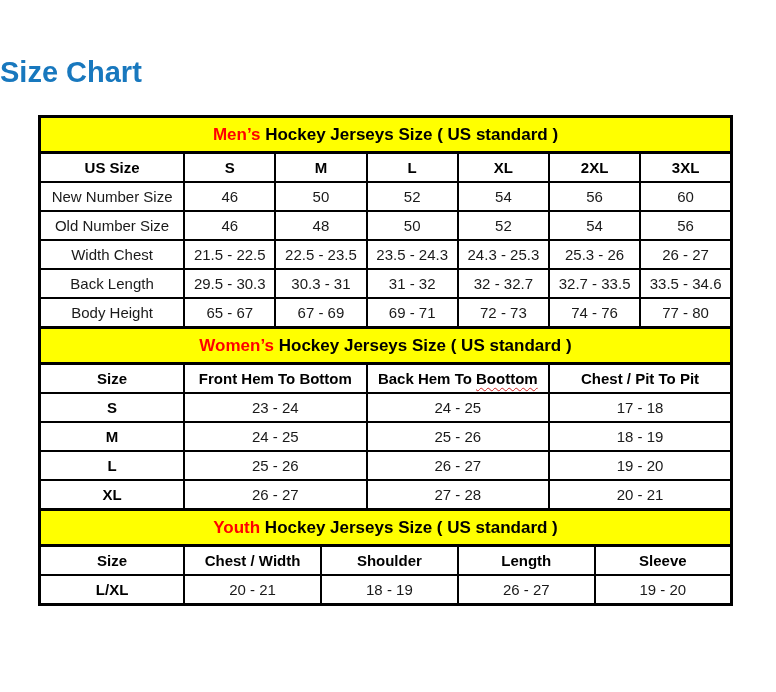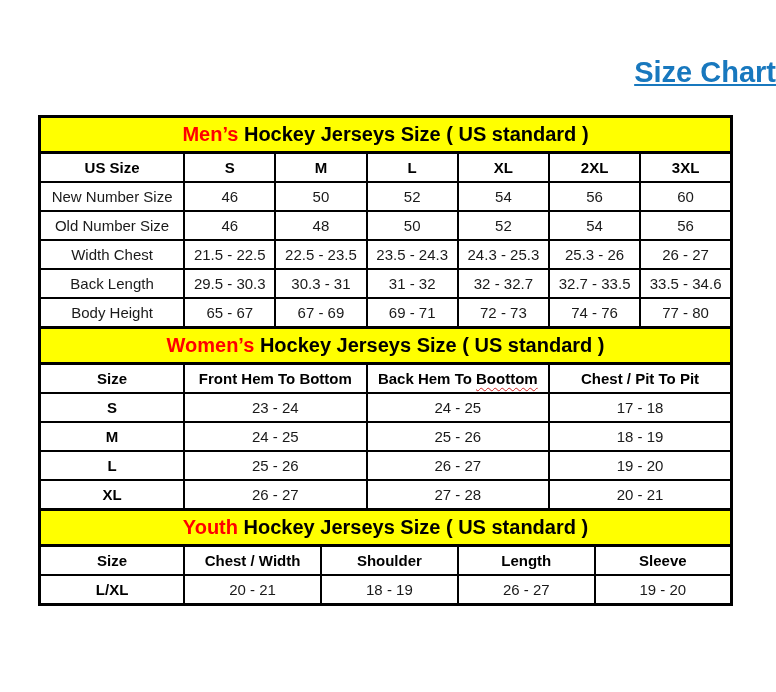--- a/index.html
+++ b/index.html
@@ -1,24 +1,24 @@
 <!DOCTYPE html>
 <html><head>
 <meta charset="utf-8">
 <style>
   html,body{margin:0;padding:0;background:#ffffff;}
   body{width:776px;height:692px;font-family:"Liberation Sans",sans-serif;overflow:hidden;}
-  .title{color:#1878BE;font-size:29px;font-weight:bold;text-align:right;margin:56px 0 26px 0;letter-spacing:0px;text-decoration:underline;}
+  .title{color:#1878BE;font-size:29px;font-weight:bold;text-align:left;margin:56px 0 26px 0;letter-spacing:0px;}
   .chart{width:695px;margin-left:38px;}
   table{border-collapse:collapse;width:695px;table-layout:fixed;border:3px solid #000;}
   table.follow{margin-top:-3px;padding-left:31px;}
   td,th{border:2px solid #000;text-align:center;vertical-align:middle;padding:1px 2px;height:25px;font-size:15px;color:#1a1a1a;overflow:hidden;white-space:nowrap;}
   th{font-weight:bold;color:#000;}
   td{font-weight:normal;}
-  tr.banner td{background:#FFFF00;border:3px solid #000;height:31px;font-size:20px;font-weight:bold;color:#000;}
+  tr.banner td{background:#FFFF00;border:3px solid #000;height:31px;font-size:17px;font-weight:bold;color:#000;}
   .hl{color:#FF0000;}
   .sic{text-decoration:underline;text-decoration-style:wavy;text-decoration-color:#cc2222;text-decoration-thickness:1px;text-underline-offset:3px;}
   col.c-label{width:20.9%;}
 </style>
 </head>
 <body>
 
 <h1 class="title">Size Chart</h1>
 
 <div class="chart">

